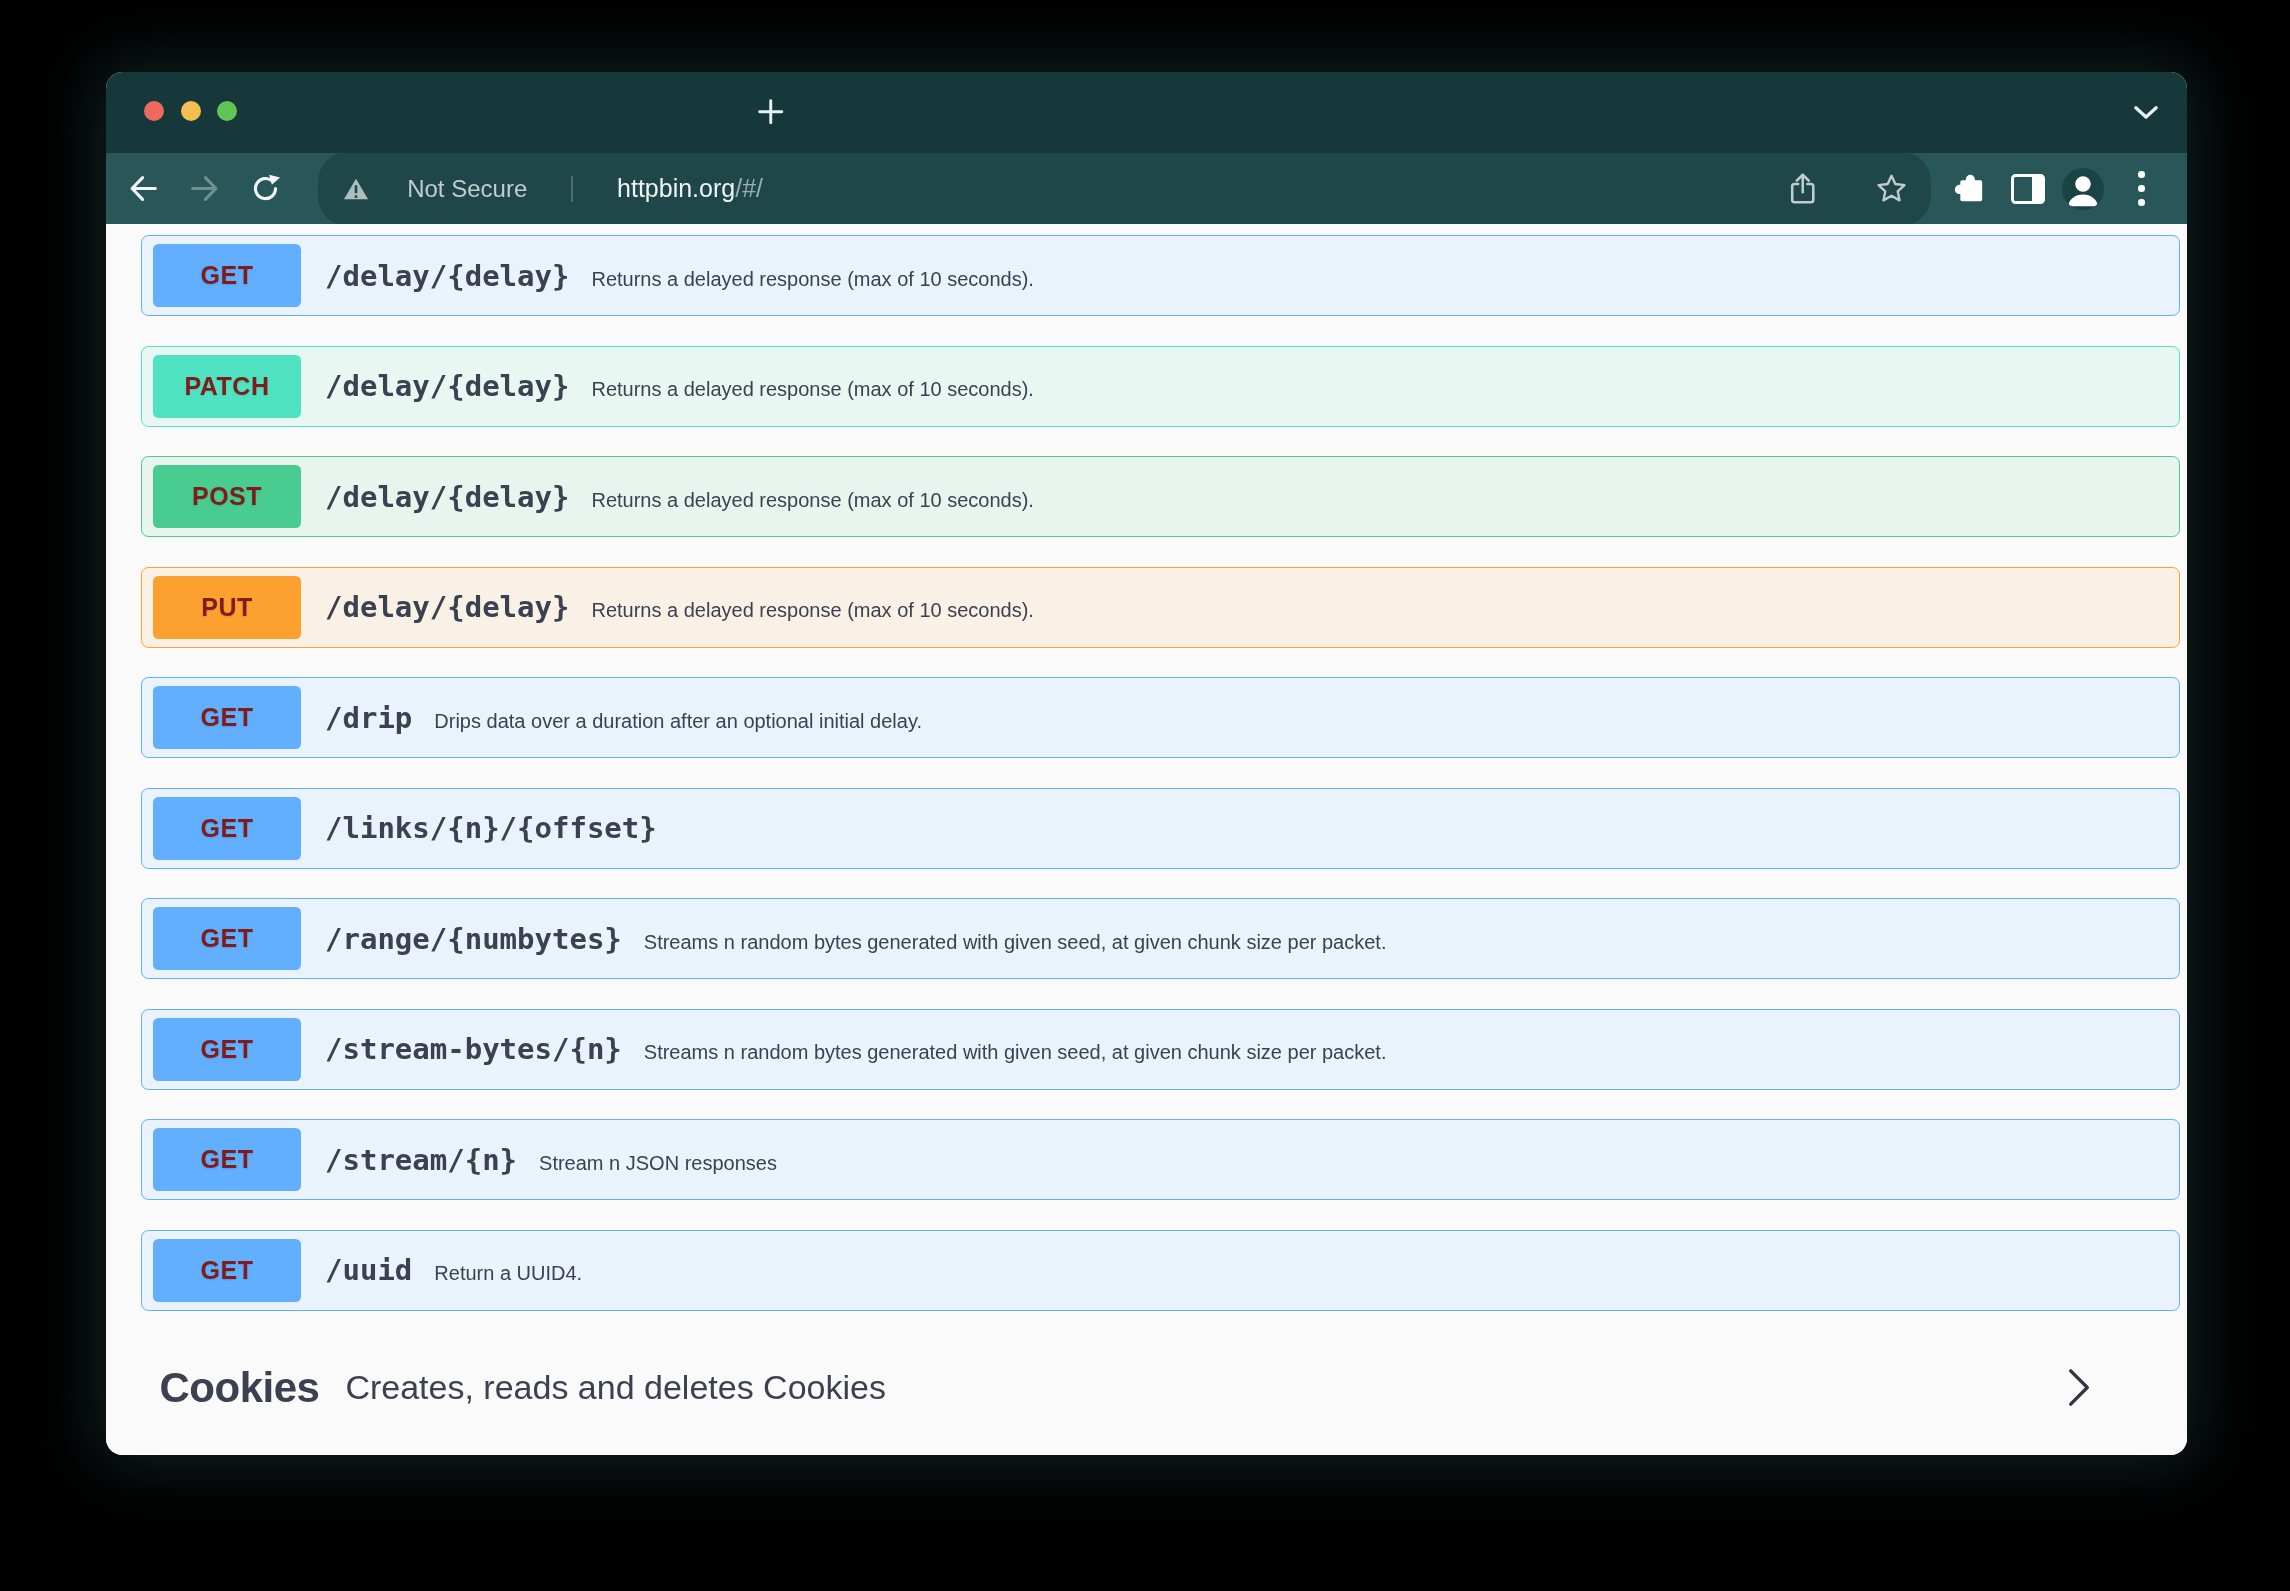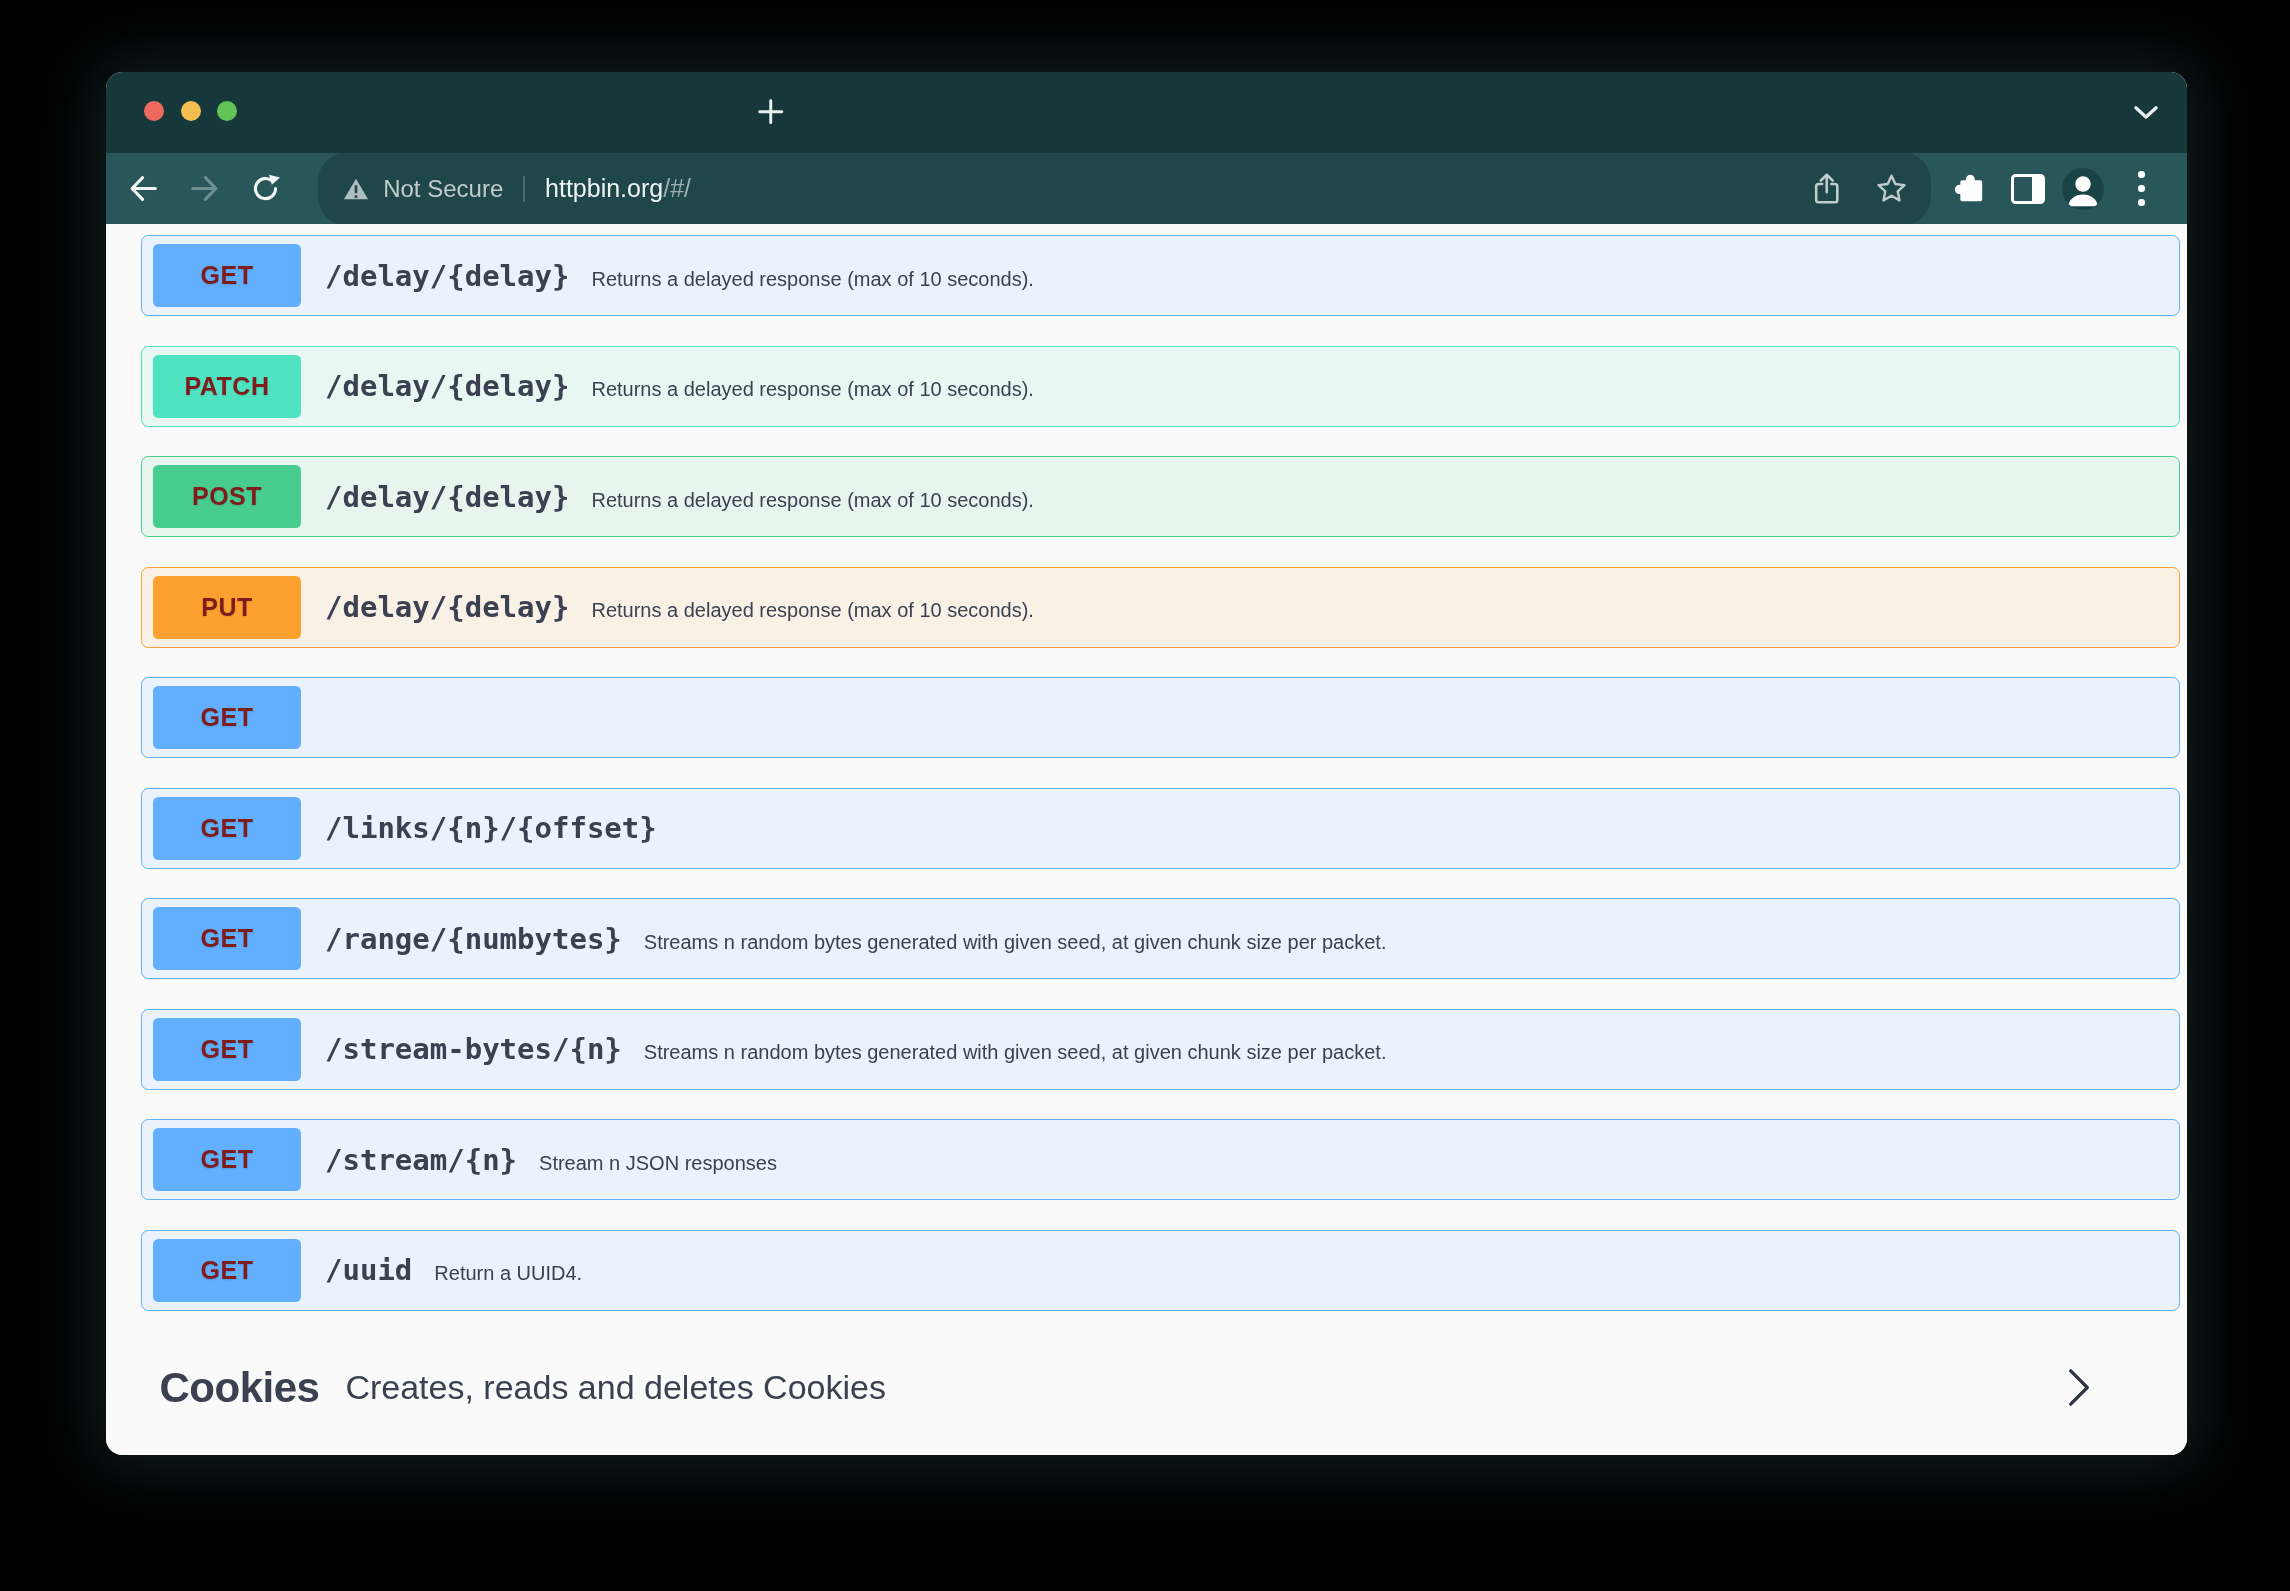--- a/index.html
+++ b/index.html
@@ -35,21 +35,21 @@
   .tabs-chevron{position:absolute;right:28px;top:33px;}
   
   .toolbar{
     height:71px;flex:0 0 71px;background:var(--c-toolbar,#295759);
     display:flex;align-items:center;padding:0 0 0 20px;box-sizing:border-box;
   }
   .nav-btn{width:35px;height:35px;margin-right:26px;}
   .urlbar{
     margin-left:9.2px;width:1613px;height:74px;border-radius:29.5px;
     background:var(--c-pill,#1F4749);
-    display:flex;align-items:center;padding:0 24px;box-sizing:border-box;
+    display:flex;align-items:center;padding:0 24px;box-sizing:border-box;gap:24px;
   }
   .security-label{color:#C2CCCC;font-size:24px;margin-left:13px;white-space:nowrap;}
   .url-divider{width:1.8px;height:26px;background:#4E6D6E;margin:0 20px;}
   .url-text{font-size:25px;white-space:nowrap;}
   .url-host{color:#EFF4F4;}
   .url-path{color:#9BAFAF;}
   .url-spacer{flex:1;}
   .tool-ic{margin-left:20px;width:35px;height:35px;}
   .tool-ic.panel-wrap{margin-left:24px;}
   .avatar{
@@ -212,20 +212,24 @@
   <div class="opblock" style="background: rgb(250, 241, 230); border-color: rgb(252, 161, 48);">
     <span class="method-badge" style="background: rgb(252, 161, 48);">PUT</span>
     <span class="op-info">
       <span class="op-path">/delay/{delay}</span>
       <span class="op-desc">Returns a delayed response (max of 10 seconds).</span>
     </span>
   </div>
 
   <div class="opblock" style="background: rgb(234, 242, 251); border-color: rgb(97, 175, 254);">
     <span class="method-badge" style="background: rgb(97, 175, 254);">GET</span>
+    <span class="op-info">
+      <span class="op-path">/drip</span>
+      <span class="op-desc">Drips data over a duration after an optional initial delay.</span>
+    </span>
   </div>
 
   <div class="opblock" style="background: rgb(234, 242, 251); border-color: rgb(97, 175, 254);">
     <span class="method-badge" style="background: rgb(97, 175, 254);">GET</span>
     <span class="op-info">
       <span class="op-path">/links/{n}/{offset}</span>
     </span>
   </div>
 
   <div class="opblock" style="background: rgb(234, 242, 251); border-color: rgb(97, 175, 254);">

